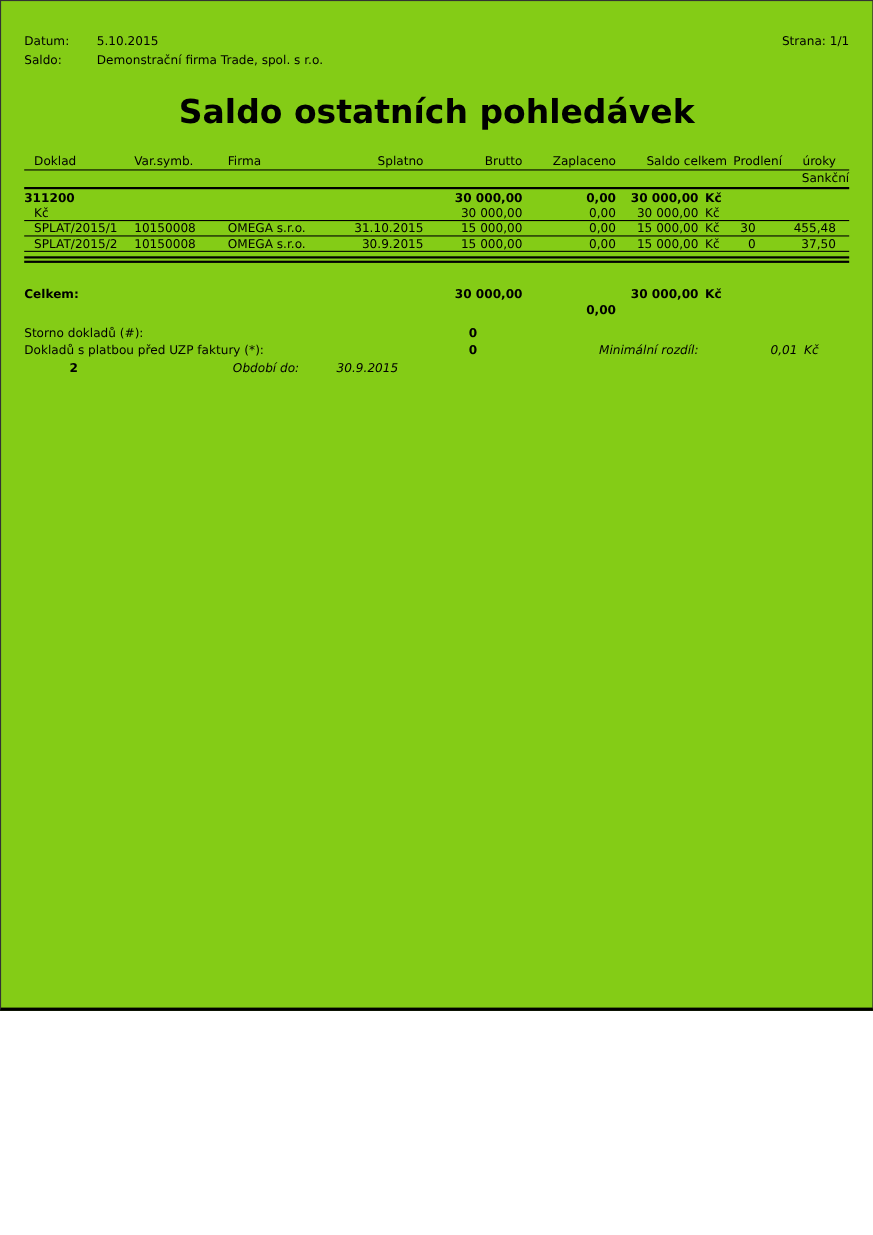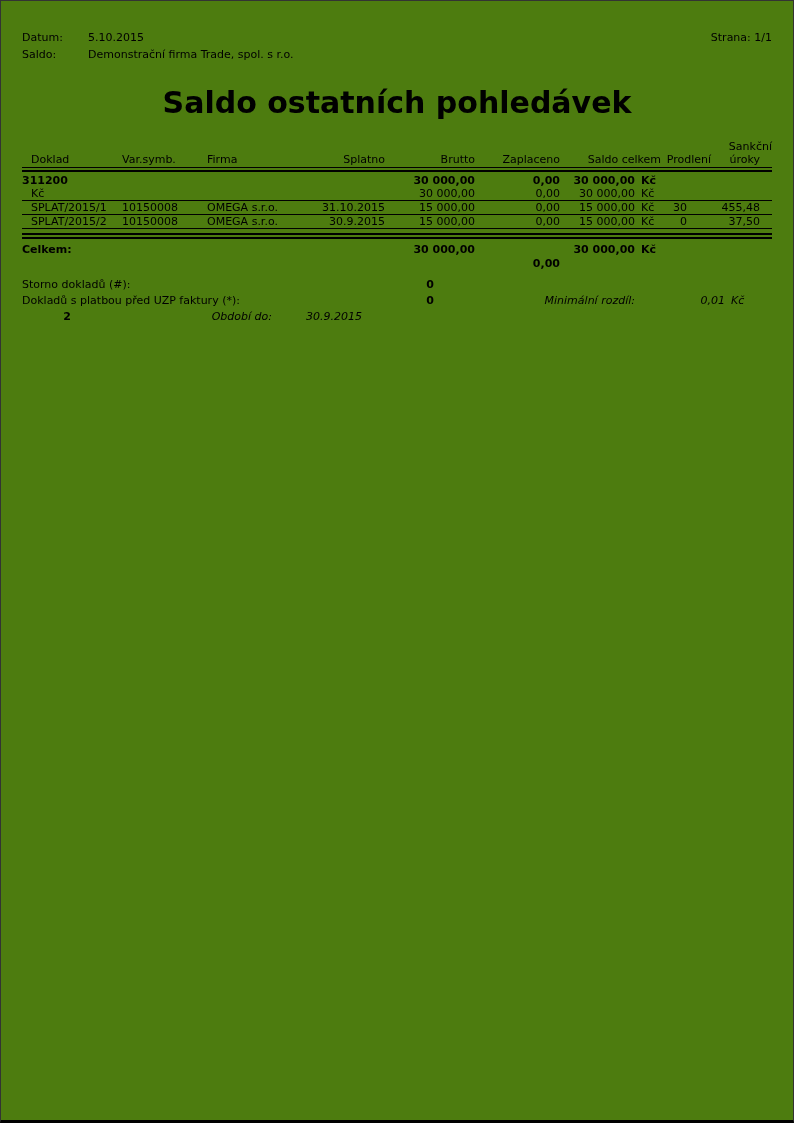--- a/index.html
+++ b/index.html
@@ -1,17 +1,17 @@
 <!DOCTYPE html>
 <html><head>
 <meta charset="utf-8">
 <style>
   html,body{margin:0;padding:0;background:#fff;}
   .page{
-    width:794px;height:1123px;box-sizing:border-box;background:#4d7c0f;
+    width:794px;height:919px;box-sizing:border-box;background:#84cc16;
     border:1px solid #333;border-bottom:3px solid #000;
     padding:28px 21px 0 21px;
     font-family:"DejaVu Sans", sans-serif;font-size:11px;color:#000;
     position:relative;overflow:hidden;
   }
   
   .doc-head-line{display:flex;line-height:17px;}
   .lab{width:66px;}
   .strana{margin-left:auto;}
   
@@ -34,21 +34,21 @@
   .c5{width:90px;text-align:right;}
   .c6{width:85px;text-align:right;}
   .c7{width:75px;text-align:right;}
   .c8{width:26px;padding-left:6px;box-sizing:border-box;}
   .c9{width:50px;text-align:right;box-sizing:border-box;}
   .c9.val{padding-right:24px;}
   .c10{width:61px;text-align:right;padding-right:12px;box-sizing:border-box;}
   .c123{width:278px;}
   .saldo-hdr{width:101px;text-align:right;}
   
-  .celkem{margin-top:4px;font-weight:bold;height:14px;line-height:14px;}
+  .celkem{margin-top:22px;font-weight:bold;height:14px;line-height:14px;}
   .celkem2{font-weight:bold;height:14px;line-height:14px;}
   
   .summ{margin-top:6px;}
   .sumrow{display:flex;height:16px;align-items:center;line-height:16px;white-space:nowrap;}
   .sum-label{width:363px;font-weight:normal;}
   .sum-val{width:90px;text-align:center;font-weight:bold;}
   .it-label{width:160px;text-align:right;font-style:italic;}
   .it-val{width:90px;text-align:right;font-style:italic;}
   .it-suffix{width:28px;padding-left:6px;box-sizing:border-box;font-style:italic;}
 </style>
@@ -64,34 +64,34 @@
   </div>
   <div class="doc-head-line">
     <span class="lab">Saldo:</span>
     <span>Demonstrační firma Trade, spol. s r.o.</span>
   </div>
 
   <div class="title">Saldo ostatních pohledávek</div>
 
   <div class="tbl">
 
-    <div class="trow hdr-top">
-      <span>Sankční</span>
-    </div>
-
     <div class="trow hdr">
       <span class="c1 ind">Doklad</span>
       <span class="c2">Var.symb.</span>
       <span class="c3">Firma</span>
       <span class="c4">Splatno</span>
       <span class="c5">Brutto</span>
       <span class="c6">Zaplaceno</span>
       <span class="saldo-hdr">Saldo celkem</span>
       <span class="c9">Prodlení</span>
       <span class="c10">úroky</span>
+    </div>
+
+    <div class="trow hdr-top">
+      <span>Sankční</span>
     </div>
 
     <div class="thick"></div>
 
     <div class="trow bold" style="margin-top:2px;">
       <span class="c1">311200</span>
       <span class="c2"></span>
       <span class="c3"></span>
       <span class="c4"></span>
       <span class="c5">30 000,00</span>

